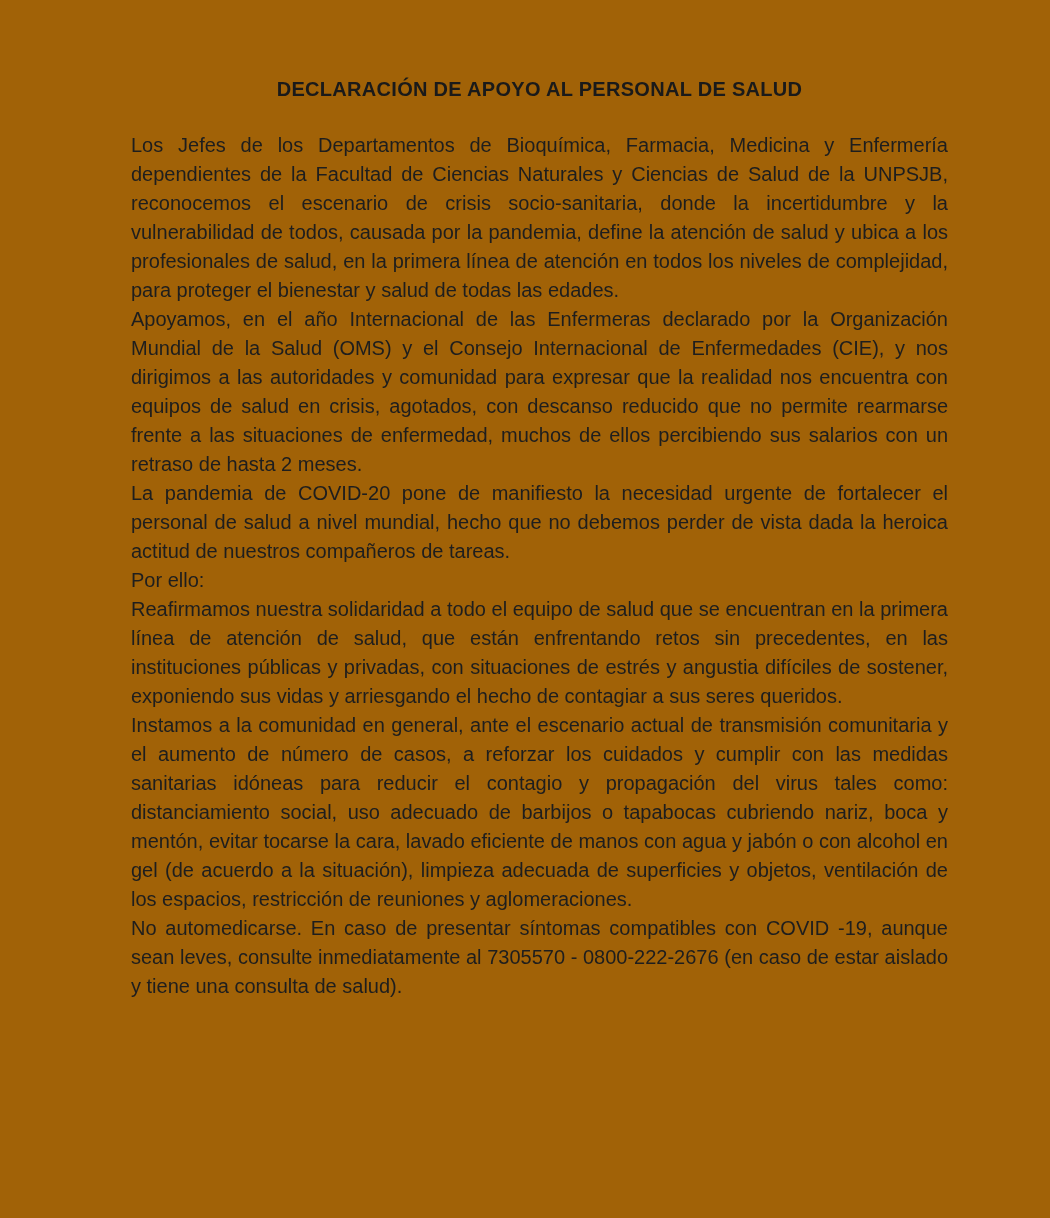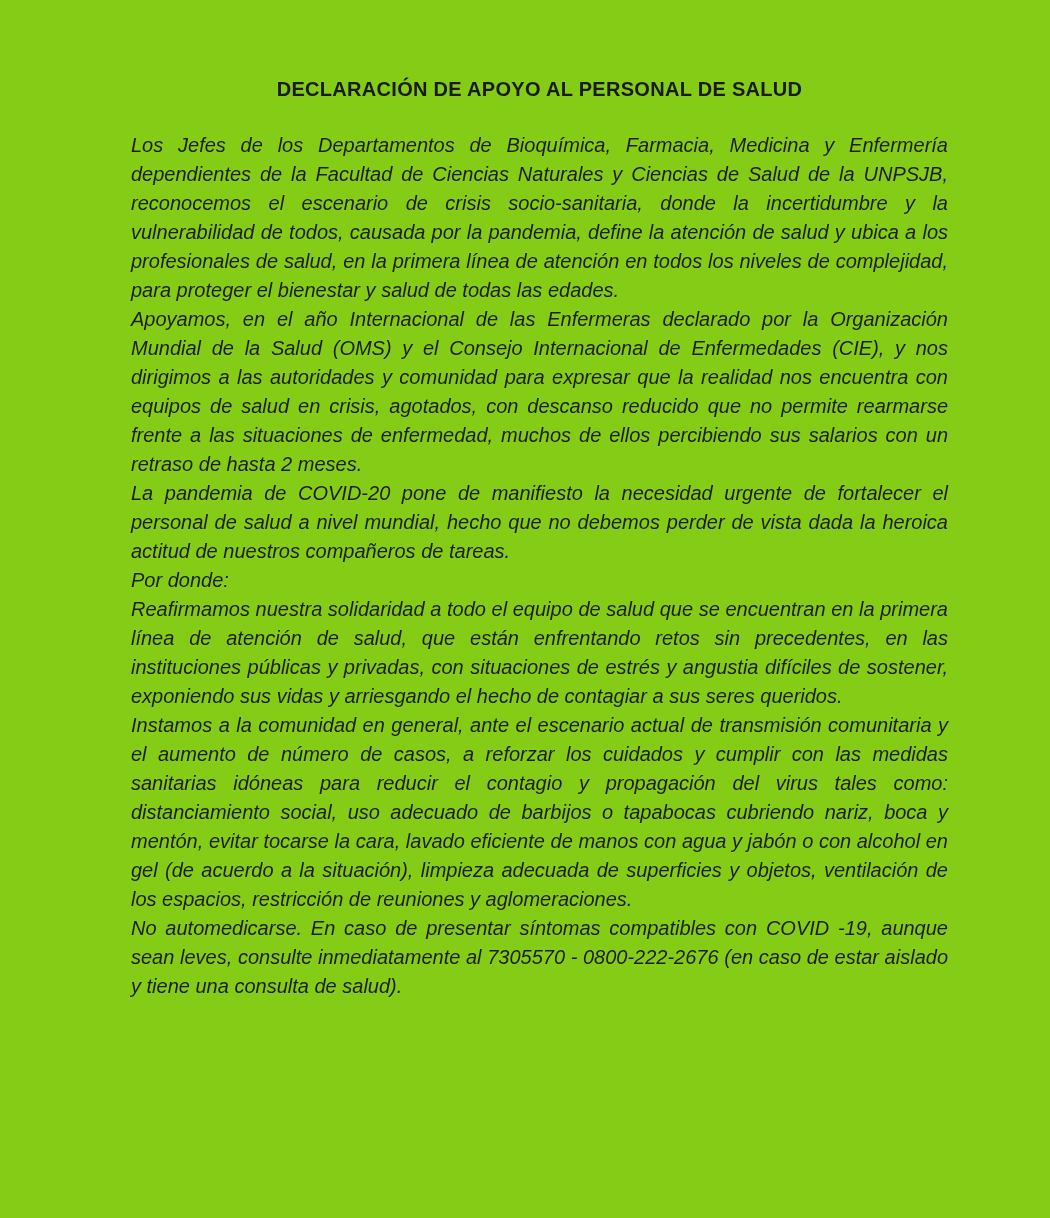--- a/index.html
+++ b/index.html
@@ -4,21 +4,21 @@
 <style>
   html, body {
     margin: 0;
     padding: 0;
     background: #ffffff;
   }
   .page {
     position: relative;
     width: 1050px;
     height: 1218px;
-    background: #84cc16;
+    background: #a16207;
     overflow: hidden;
     font-family: "Liberation Sans", sans-serif;
     color: #1e1e1e;
   }
   .doc-title {
     position: absolute;
     top: 76px;
     left: 131px;
     width: 817px;
     margin: 0;
@@ -36,33 +36,32 @@
     width: 817px;
   }
   .doc-body p {
     margin: 0;
     padding: 0;
     font-size: 20px;
     line-height: 29px;
     text-align: justify;
     text-justify: inter-word;
     color: #1e1e1e;
-    font-style: italic;
   }
 </style>
 </head>
 <body>
 
 <div class="page">
 
   <h1 class="doc-title">DECLARACIÓN DE APOYO AL PERSONAL DE SALUD</h1>
 
   <div class="doc-body">
     <p>Los Jefes de los Departamentos de Bioquímica, Farmacia, Medicina y Enfermería dependientes de la Facultad de Ciencias Naturales y Ciencias de Salud de la UNPSJB, reconocemos el escenario de crisis socio-sanitaria, donde la incertidumbre y la vulnerabilidad de todos, causada por la pandemia, define la atención de salud y ubica a los profesionales de salud, en la primera línea de atención en todos los niveles de complejidad, para proteger el bienestar y salud de todas las edades.</p>
     <p>Apoyamos, en el año Internacional de las Enfermeras declarado por la Organización Mundial de la Salud (OMS) y el Consejo Internacional de Enfermedades (CIE), y nos dirigimos a las autoridades  y comunidad para expresar que la realidad nos encuentra con equipos de salud en crisis, agotados, con descanso reducido que no permite rearmarse frente a las situaciones de enfermedad, muchos de ellos percibiendo sus salarios con un retraso de hasta 2 meses.</p>
     <p>La pandemia de COVID-20 pone de manifiesto la necesidad urgente de fortalecer el personal de salud a nivel mundial, hecho que no debemos perder de vista dada la heroica actitud de nuestros compañeros de tareas.</p>
-    <p>Por donde:</p>
+    <p>Por ello:</p>
     <p>Reafirmamos nuestra solidaridad a todo el equipo de salud que se encuentran en la primera línea de atención de salud, que están enfrentando retos sin precedentes, en las instituciones públicas y privadas, con situaciones de estrés y angustia difíciles de sostener, exponiendo sus vidas y arriesgando el hecho de contagiar a sus seres queridos.</p>
     <p>Instamos a la comunidad en general, ante el escenario actual de transmisión comunitaria y el aumento de número de casos, a reforzar los cuidados y cumplir con las medidas sanitarias idóneas para reducir el contagio y propagación del virus tales como: distanciamiento social, uso adecuado de barbijos o tapabocas cubriendo nariz, boca y mentón, evitar tocarse la cara, lavado eficiente de manos con agua y jabón o con alcohol en gel (de acuerdo a la situación), limpieza adecuada de superficies y objetos, ventilación de los espacios, restricción de reuniones y aglomeraciones.</p>
     <p>No automedicarse. En caso de presentar síntomas compatibles con COVID -19, aunque sean leves, consulte inmediatamente al 7305570 - 0800-222-2676 (en caso de estar aislado y tiene una consulta de salud).</p>
   </div>
 
 </div>
 
 </body></html>

